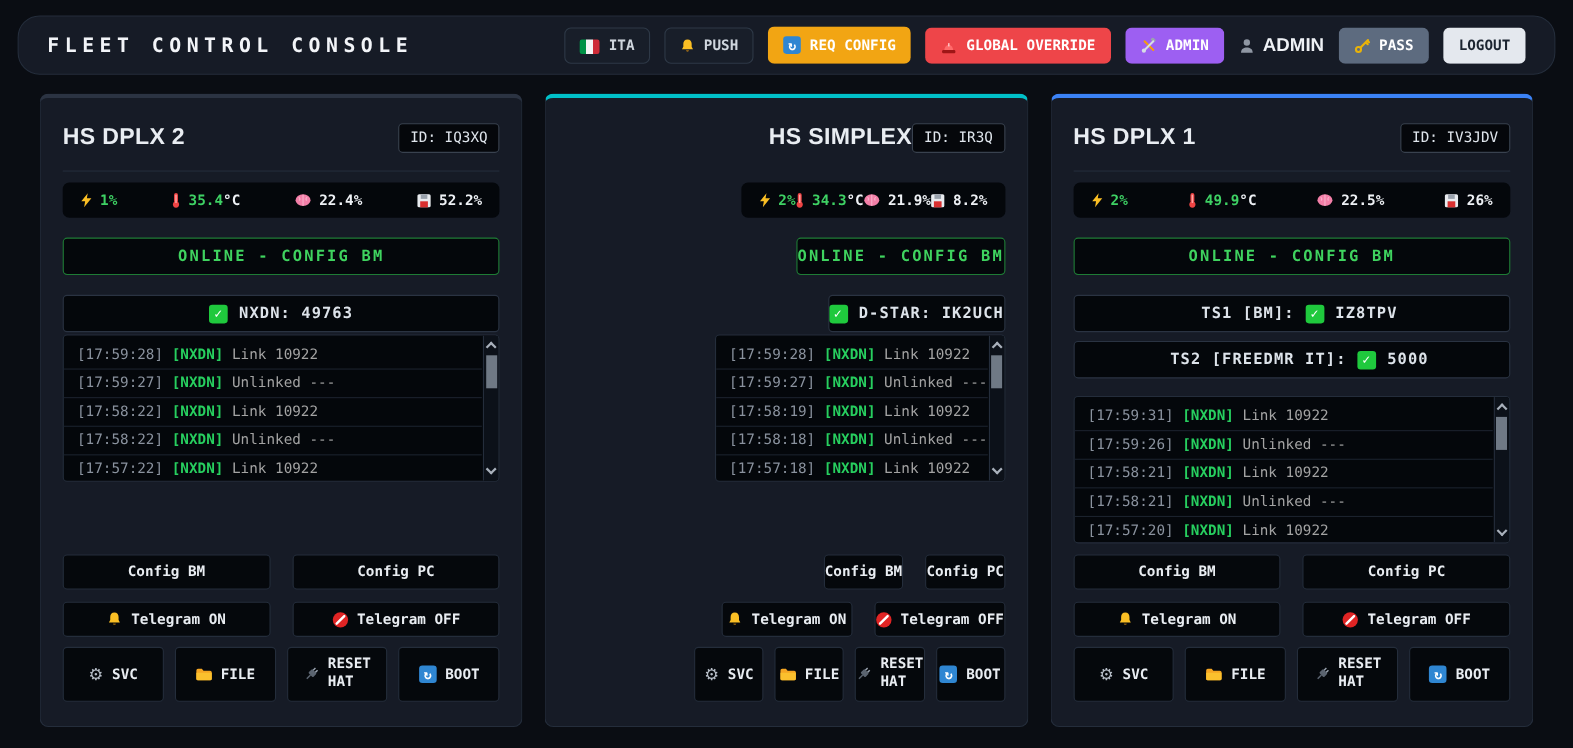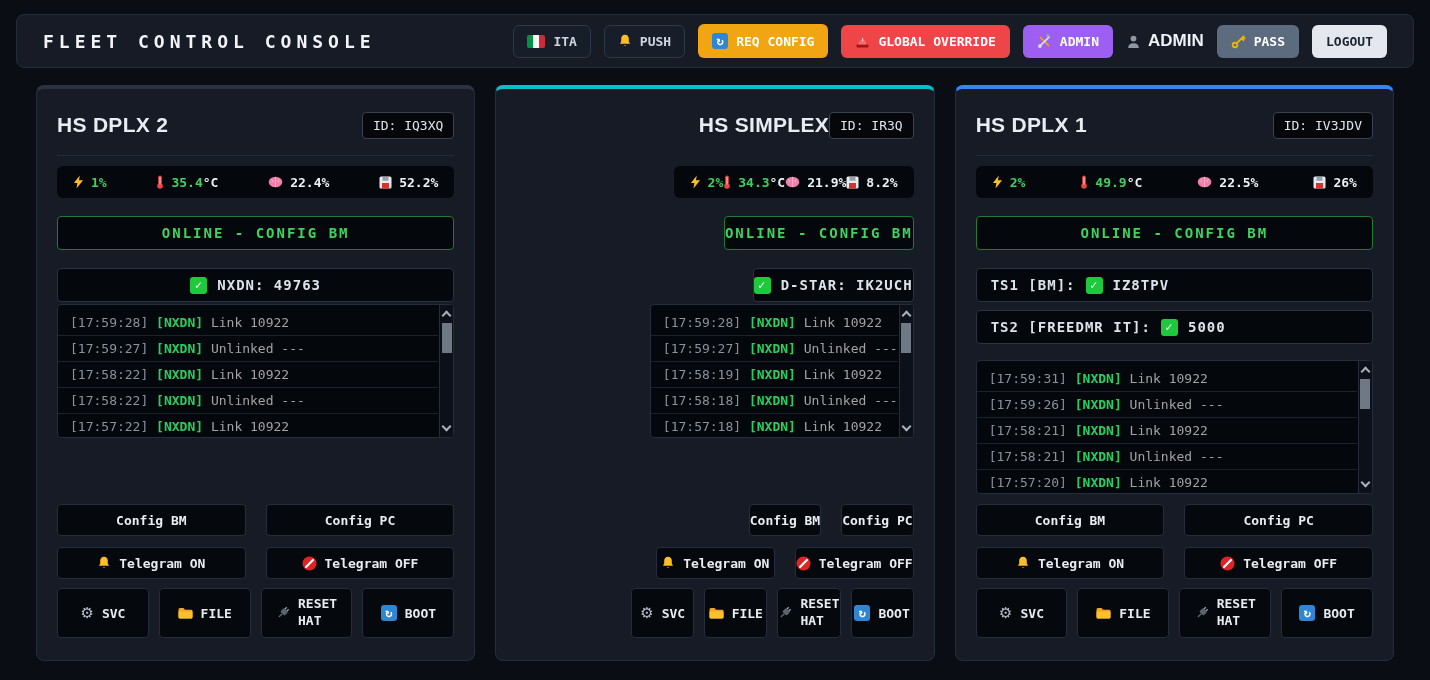--- a/index.html
+++ b/index.html
@@ -8,32 +8,32 @@
     background:#0a0d13;
     font-family:"DejaVu Sans Mono", monospace;
     color:#e8ecf1;
   }
   
   .topbar {
     margin:14px 16px 0;
     height:54px;
     background:#161b26;
     border:1px solid #242d3b;
-    border-radius:8px;
+    border-radius:20px;
     display:flex;
     align-items:center;
     padding:0 26px;
   }
   .app-title {
     font-size:18px; font-weight:bold; letter-spacing:5px; color:#f2f4f8;
     white-space:nowrap;
   }
   .topbar-right { margin-left:auto; display:flex; align-items:center; gap:13px; }
   .tb-btn {
-    display:flex; align-items:center; gap:8px;
+    display:flex; align-items:flex-end; gap:8px;
     font-family:"DejaVu Sans Mono", monospace;
     font-size:13px; font-weight:bold;
     border-radius:6px; border:1px solid transparent;
     padding:8px 13px; cursor:pointer; white-space:nowrap;
     background:transparent; color:#e8ecf1;
   }
   .tb-ghost { border-color:#2e3947; color:#cfd6de; background:#181e29; }
   .tb-amber { background:#f2a513; color:#ffffff; }
   .tb-red   { background:#ee4549; color:#ffffff; }
   .tb-purple{ background:#9d5ff2; color:#ffffff; }
@@ -82,21 +82,21 @@
     border:1px solid #1e7c35; border-radius:4px;
     display:flex; align-items:center; justify-content:center;
     color:#3fd35f; font-size:14px; font-weight:bold; letter-spacing:2px;
   }
   .mode-bar {
     margin-top:18px; height:34px; background:#04070b;
     border:1px solid #2a3342; border-radius:4px;
     display:flex; align-items:center; justify-content:center; gap:10px;
     font-size:14px; font-weight:bold; color:#dde3ea; letter-spacing:1px;
   }
-  .mode-bar.left { justify-content:flex-start; padding-left:14px; }
+  .mode-bar.left { justify-content:center; padding-left:14px; }
   .mode-bar.ts2 { margin-top:8px; }
   .log-box {
     margin-top:2px; height:134px; background:#04070b;
     border:1px solid #242d3b; border-radius:4px;
     position:relative; overflow:hidden;
   }
   .log-box.lower { margin-top:16px; }
   .log-rows { margin-right:15px; padding-top:5px; }
   .log-row { height:26px; line-height:25px; border-bottom:1px solid #1b222d;
     padding-left:12px; font-size:13px; white-space:nowrap; overflow:hidden; }

